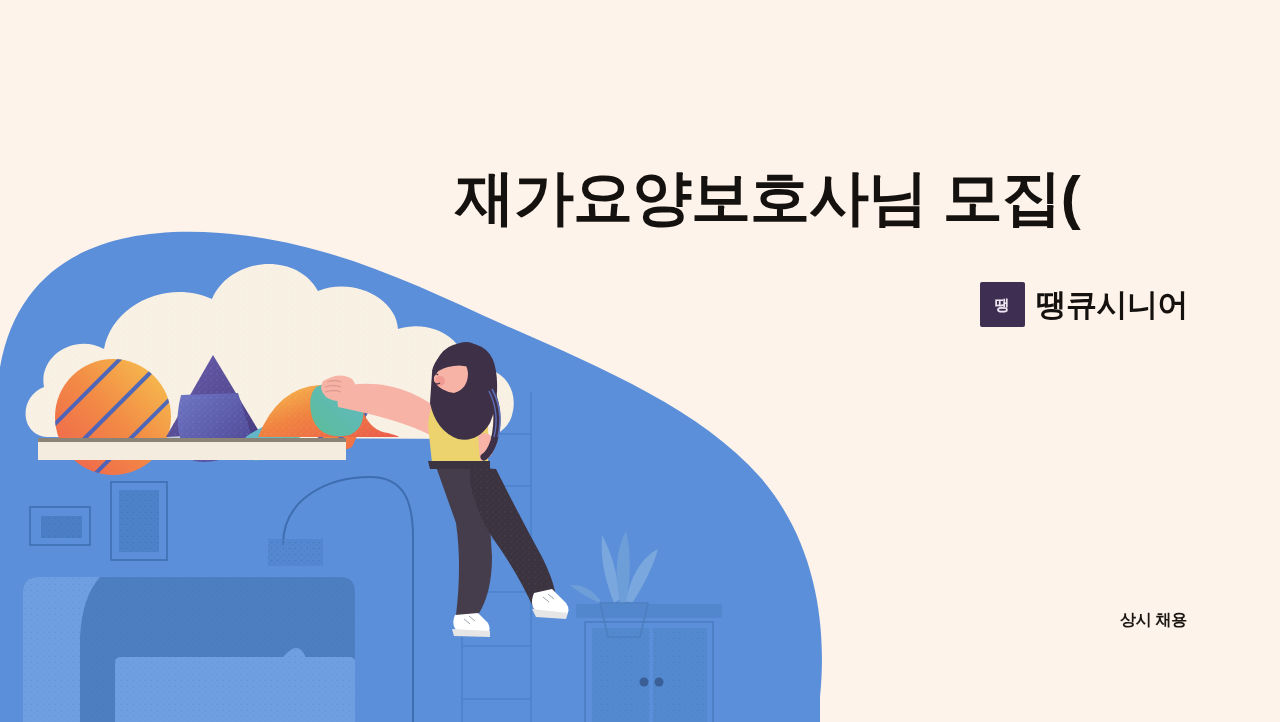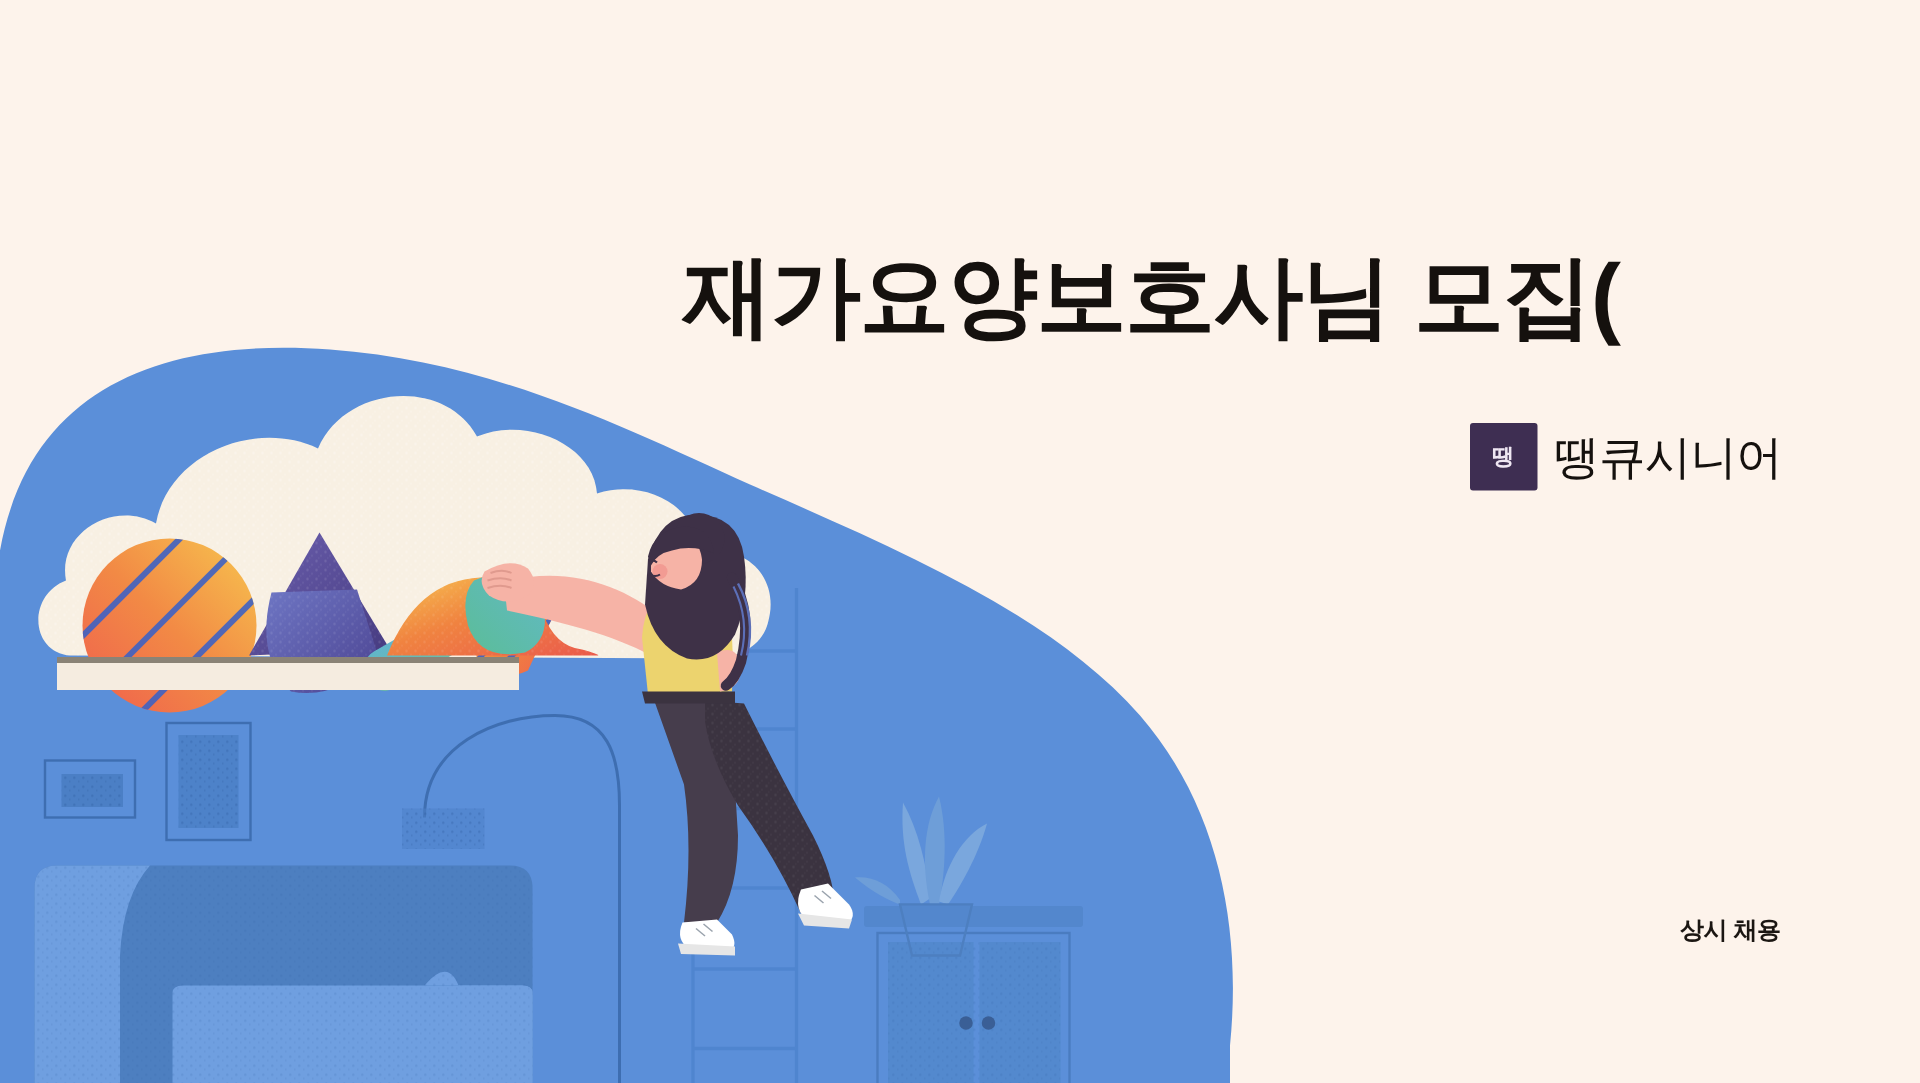--- a/index.html
+++ b/index.html
@@ -63,21 +63,21 @@
     border-radius:2px;
     display:flex; align-items:center; justify-content:center;
     color:#efe7f3;
     font-size:15px;
     font-weight:bold;
     line-height:1;
     flex:0 0 auto;
   }
   #company-name {
     font-size:31px;
-    font-weight:normal;
+    font-weight:bold;
     color:#15110e;
     letter-spacing:-0.5px;
     white-space:nowrap;
   }
 
   #hiring-status {
     position:absolute;
     right:3px; top:573px;
     font-size:16px;
     font-weight:bold;

